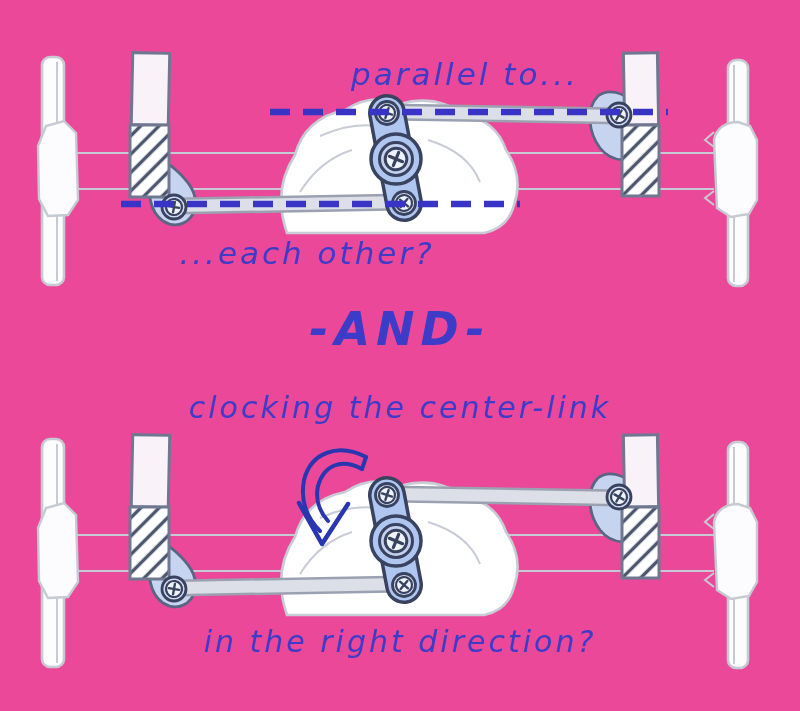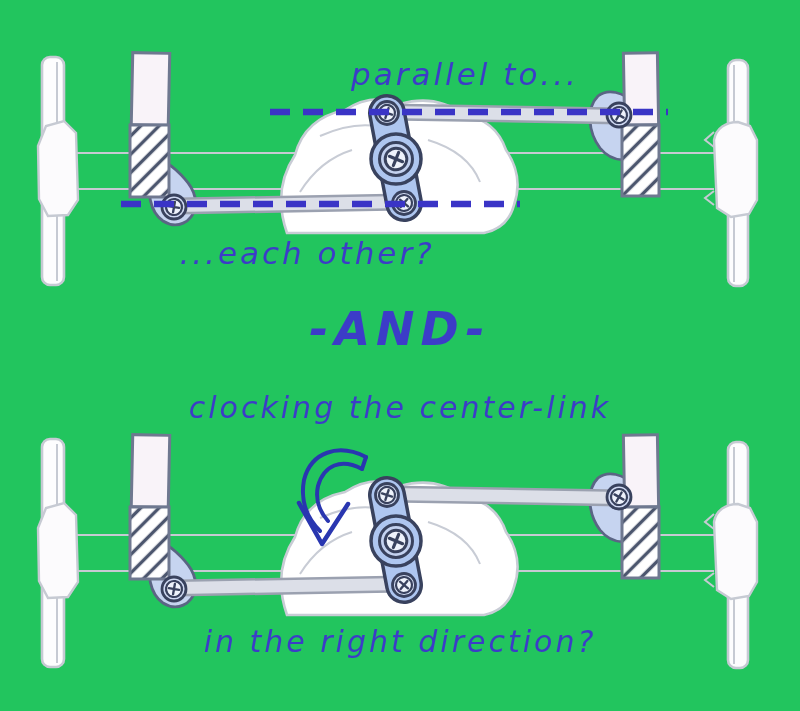--- a/index.html
+++ b/index.html
@@ -5,21 +5,21 @@
   :root{
     --ink:#3c3cc8; --dash:#3a34c6; --arrow:#2936b0;
     --link_fill:#aec6f0; --link_outline:#39425e;
     --arm_fill:#c6d4f0; --arm_outline:#5a6584;
     --rod_fill:#dcdfe8; --rod_outline:#9ba1b0;
     --knuckle_fill:#f9f3f9; --knuckle_outline:#6f7890;
     --hatch_line:#4c566e; --sketch:#c6cad3; --blob_line:#c8ccd5;
   }
   html,body{margin:0;padding:0;background:#ffffff;}
   .canvas{
-    position:relative;width:800px;height:711px;background:#22c55e;
+    position:relative;width:800px;height:711px;background:#ec4899;
     font-family:"DejaVu Sans", sans-serif;overflow:hidden;
   }
   svg{display:block;}
   .note{
     font-family:"DejaVu Sans", sans-serif;
     font-style:italic;
     fill:var(--ink);
     letter-spacing:3px;
   }
   .note-big{

